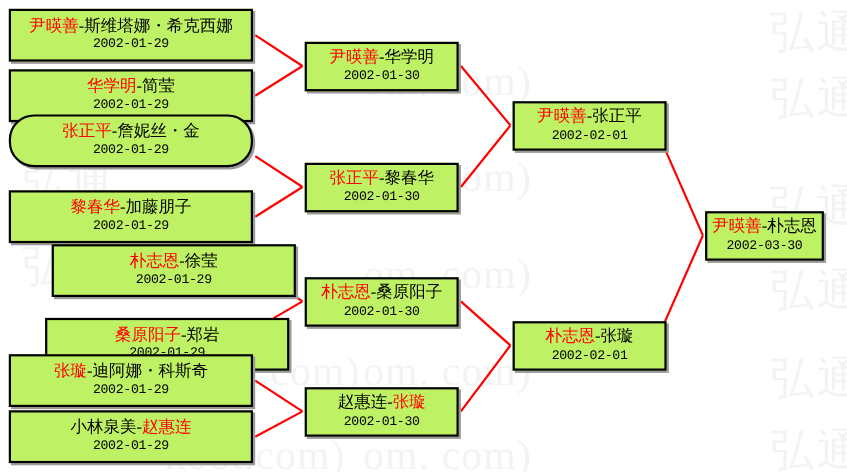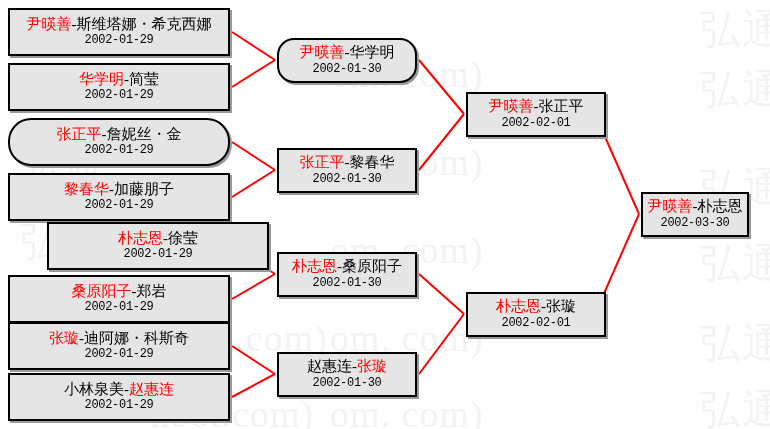--- a/index.html
+++ b/index.html
@@ -49,21 +49,21 @@
     position: absolute;
     left: 0; top: 0;
     width: 770px; height: 429px;
     z-index: 1;
     pointer-events: none;
   }
 
   .match {
     position: absolute;
     box-sizing: border-box;
-    background: #e5e5e5;
+    background: #bef264;
     border: 2px solid #000000;
     box-shadow: 2px 2px 0 #9a9a9a;
     z-index: 3;
     display: flex;
     flex-direction: column;
     align-items: center;
     justify-content: center;
     line-height: 1.15;
   }
   .players {
@@ -130,45 +130,45 @@
       <line x1="595" y1="314" x2="639" y2="214" stroke="#ff0000" stroke-width="2"></line>
     </svg>
 <div class="match r1" style="top: 8px;">
       <div class="players"><span class="p-red">尹暎善</span><span class="sep">-</span><span class="p-black">斯维塔娜・希克西娜</span></div>
       <div class="date">2002-01-29</div>
     </div>
     <div class="match r1" style="top: 63px;">
       <div class="players"><span class="p-red">华学明</span><span class="sep">-</span><span class="p-black">简莹</span></div>
       <div class="date">2002-01-29</div>
     </div>
-    <div class="match r1" style="top: 118px; border-radius: 23px;">
+    <div class="match r1" style="top: 104px; border-radius: 23px;">
       <div class="players"><span class="p-red">张正平</span><span class="sep">-</span><span class="p-black">詹妮丝・金</span></div>
       <div class="date">2002-01-29</div>
     </div>
     <div class="match r1" style="top: 173px;">
       <div class="players"><span class="p-red">黎春华</span><span class="sep">-</span><span class="p-black">加藤朋子</span></div>
       <div class="date">2002-01-29</div>
     </div>
     <div class="match r1" style="top: 222px; margin-left: 39px;">
       <div class="players"><span class="p-red">朴志恩</span><span class="sep">-</span><span class="p-black">徐莹</span></div>
       <div class="date">2002-01-29</div>
     </div>
-    <div class="match r1" style="top: 275px;">
+    <div class="match r1" style="top: 289px; margin-left: 33px;">
       <div class="players"><span class="p-red">桑原阳子</span><span class="sep">-</span><span class="p-black">郑岩</span></div>
       <div class="date">2002-01-29</div>
     </div>
     <div class="match r1" style="top: 322px;">
       <div class="players"><span class="p-red">张璇</span><span class="sep">-</span><span class="p-black">迪阿娜・科斯奇</span></div>
       <div class="date">2002-01-29</div>
     </div>
     <div class="match r1" style="top: 373px; text-align: center;">
       <div class="players"><span class="p-black">小林泉美</span><span class="sep">-</span><span class="p-red">赵惠连</span></div>
       <div class="date">2002-01-29</div>
     </div>
-    <div class="match r2" style="top: 38px; border-radius: 17px;">
+    <div class="match r2" style="top: 38px;">
       <div class="players"><span class="p-red">尹暎善</span><span class="sep">-</span><span class="p-black">华学明</span></div>
       <div class="date">2002-01-30</div>
     </div>
     <div class="match r2" style="top: 148px;">
       <div class="players"><span class="p-red">张正平</span><span class="sep">-</span><span class="p-black">黎春华</span></div>
       <div class="date">2002-01-30</div>
     </div>
     <div class="match r2" style="top: 252px;">
       <div class="players"><span class="p-red">朴志恩</span><span class="sep">-</span><span class="p-black">桑原阳子</span></div>
       <div class="date">2002-01-30</div>

